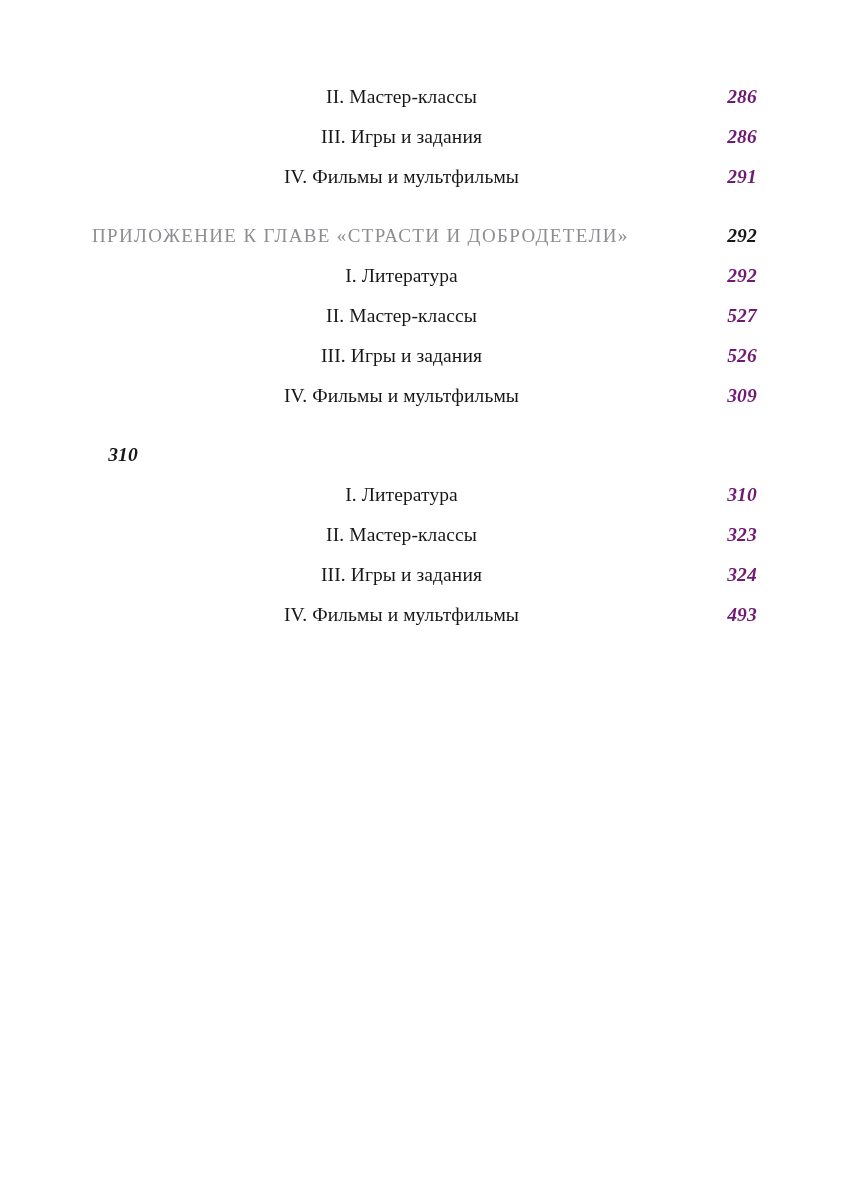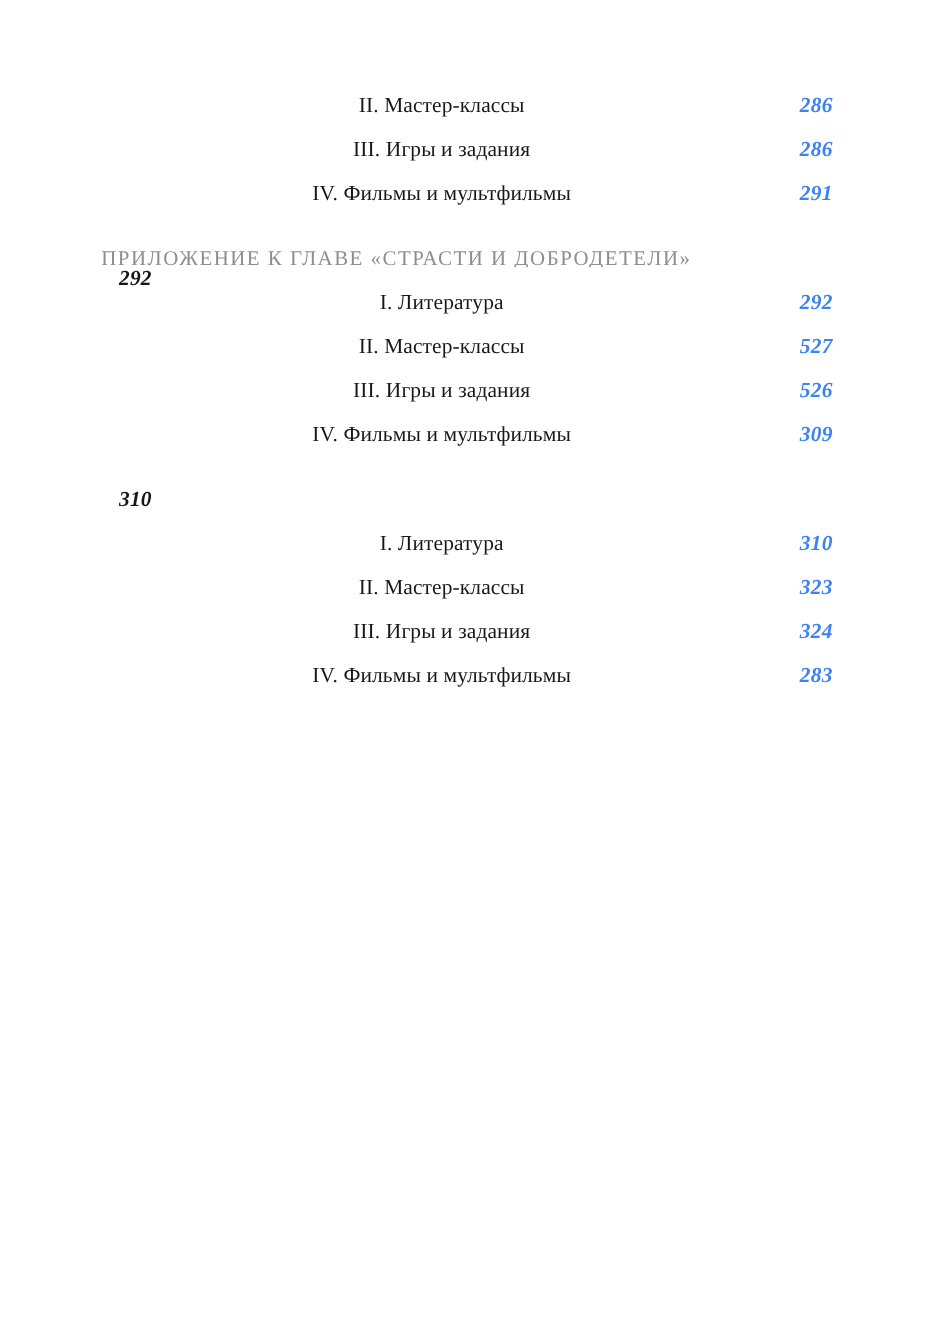--- a/index.html
+++ b/index.html
@@ -45,38 +45,37 @@
     white-space: nowrap;
     overflow: hidden;
   }
 
   .toc-row .page-no {
     flex: 0 0 auto;
     text-align: right;
     min-width: 46px;
     font-style: italic;
     font-weight: bold;
-    color: #3b82f6;
+    color: #701a75;
     font-size: 19.5px;
     letter-spacing: 0.2px;
   }
 
   
   .toc-row.entry .label {
     font-size: 19.5px;
     color: #17171a;
     letter-spacing: 0.1px;
     text-align: center;
   }
 
   
   .toc-row.section {
     height: 40px;
     margin-top: 19px;
-    flex-direction: column;
   }
   .toc-row.section .label {
     font-size: 19px;
     color: #8e8e92;
     text-transform: uppercase;
     letter-spacing: 1.35px;
   }
   .toc-row.section .page-no {
     color: #17171a;
   }
@@ -128,16 +127,16 @@
       <div class="toc-row entry">
         <span class="label">II. Мастер-классы</span>
         <span class="page-no">323</span>
       </div>
       <div class="toc-row entry">
         <span class="label">III. Игры и задания</span>
         <span class="page-no">324</span>
       </div>
       <div class="toc-row entry">
         <span class="label">IV. Фильмы и мультфильмы</span>
-        <span class="page-no">283</span>
+        <span class="page-no">493</span>
       </div>
     </div>
 </div>
 
 </body></html>

